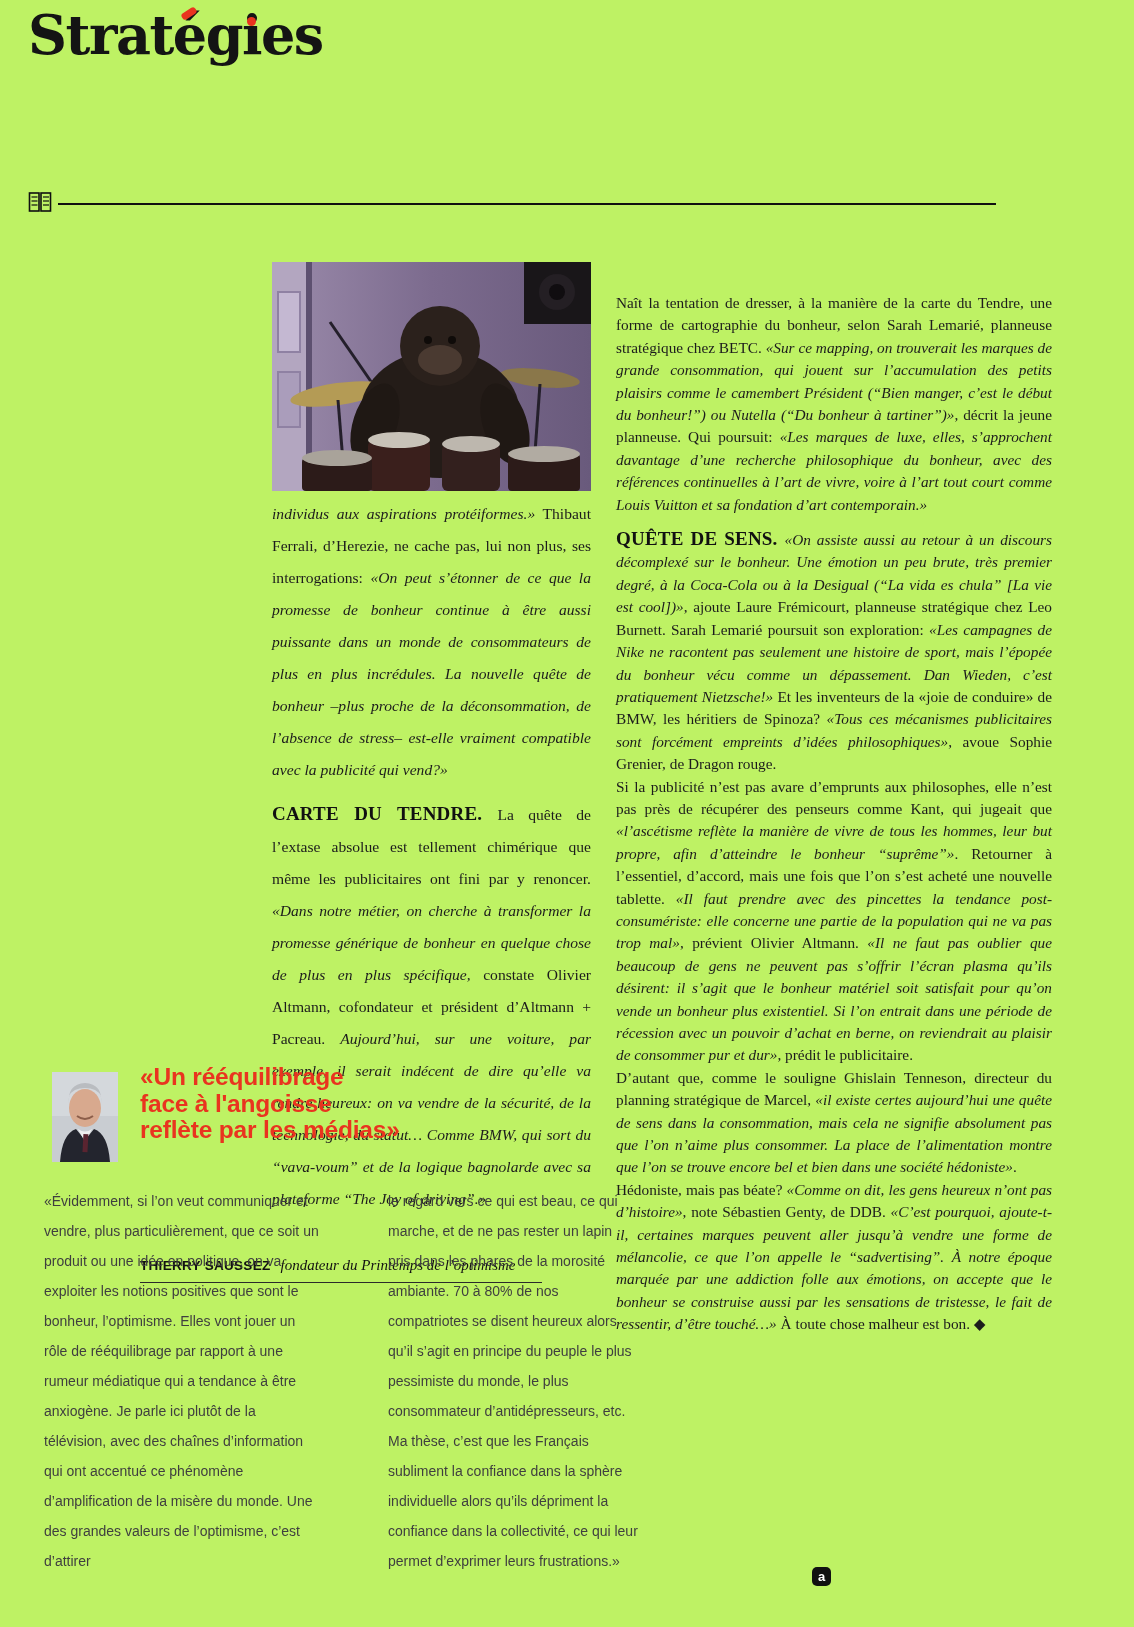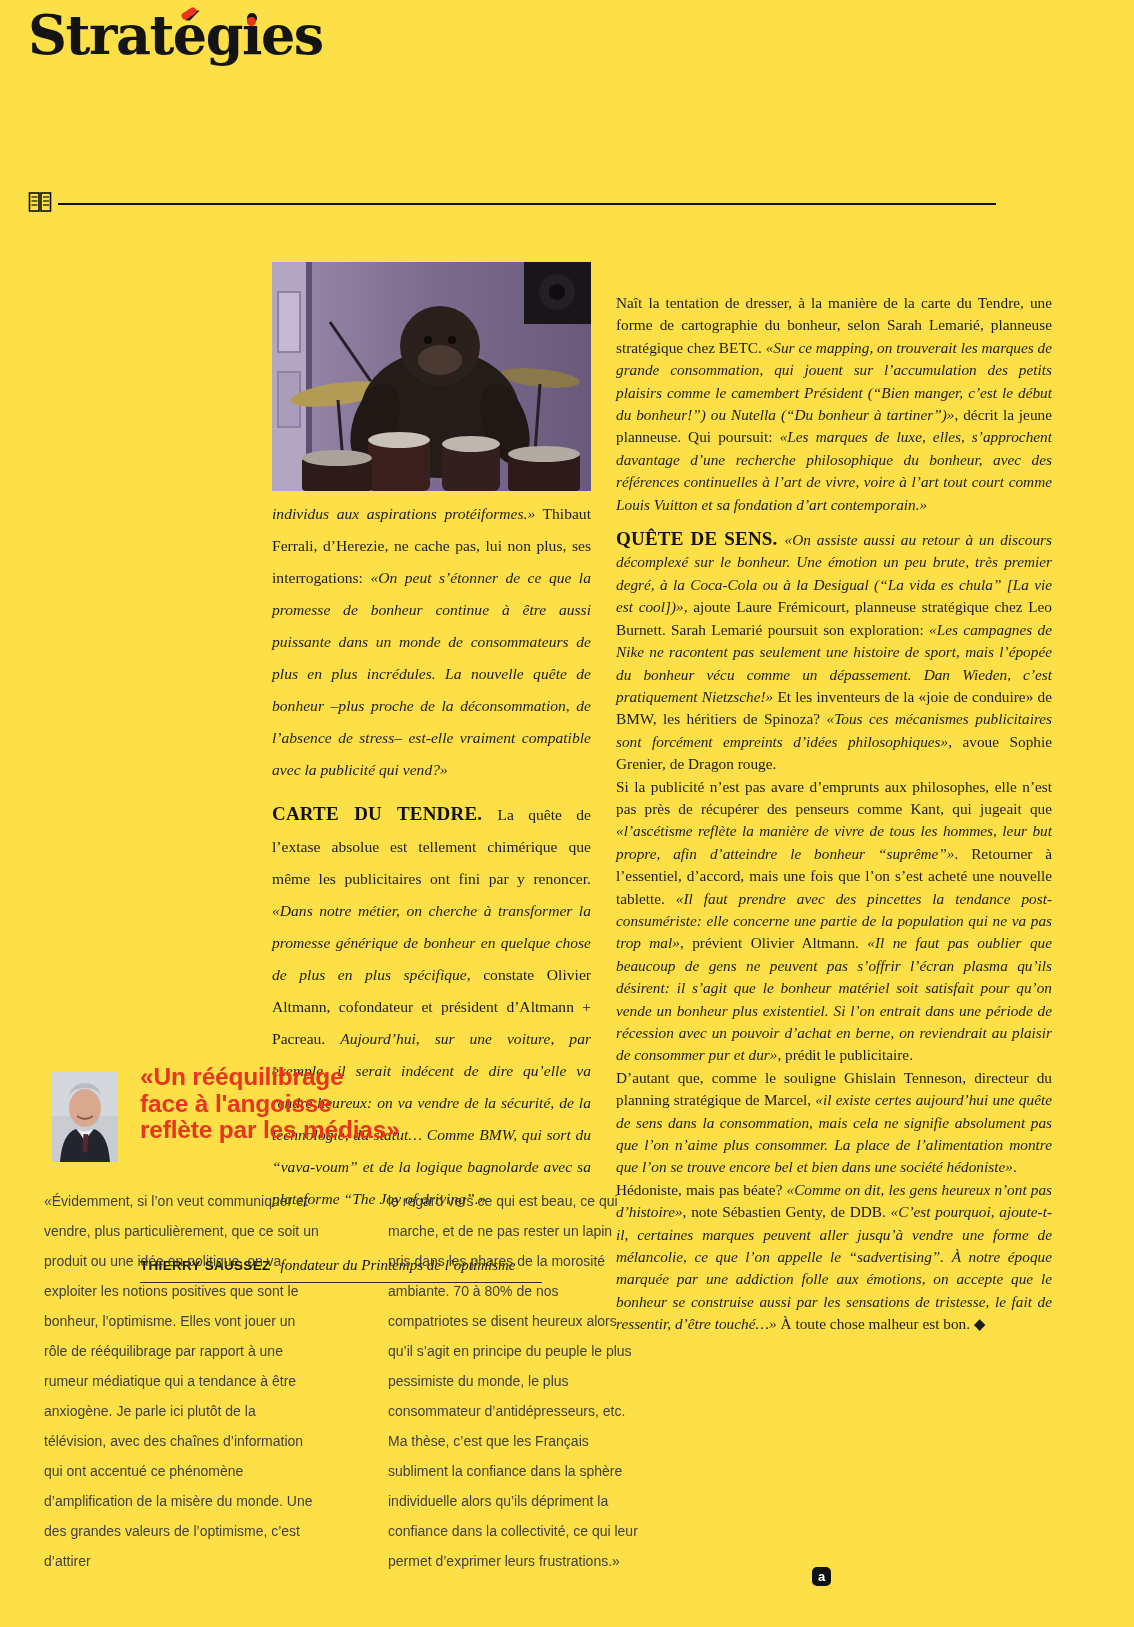--- a/index.html
+++ b/index.html
@@ -2,21 +2,21 @@
 <html><head>
 <meta charset="utf-8">
 <style>
   * { box-sizing: border-box; }
   html, body { margin: 0; padding: 0; background: #ffffff; }
 
   .page {
     position: relative;
     width: 1134px;
     height: 1627px;
-    background: #fde047;
+    background: #bef264;
     overflow: hidden;
     font-family: "Liberation Serif", "DejaVu Serif", serif;
     color: #1c1c1c;
   }
 
   
   .logo {
     position: absolute;
     left: 28px;
     top: 6px;

